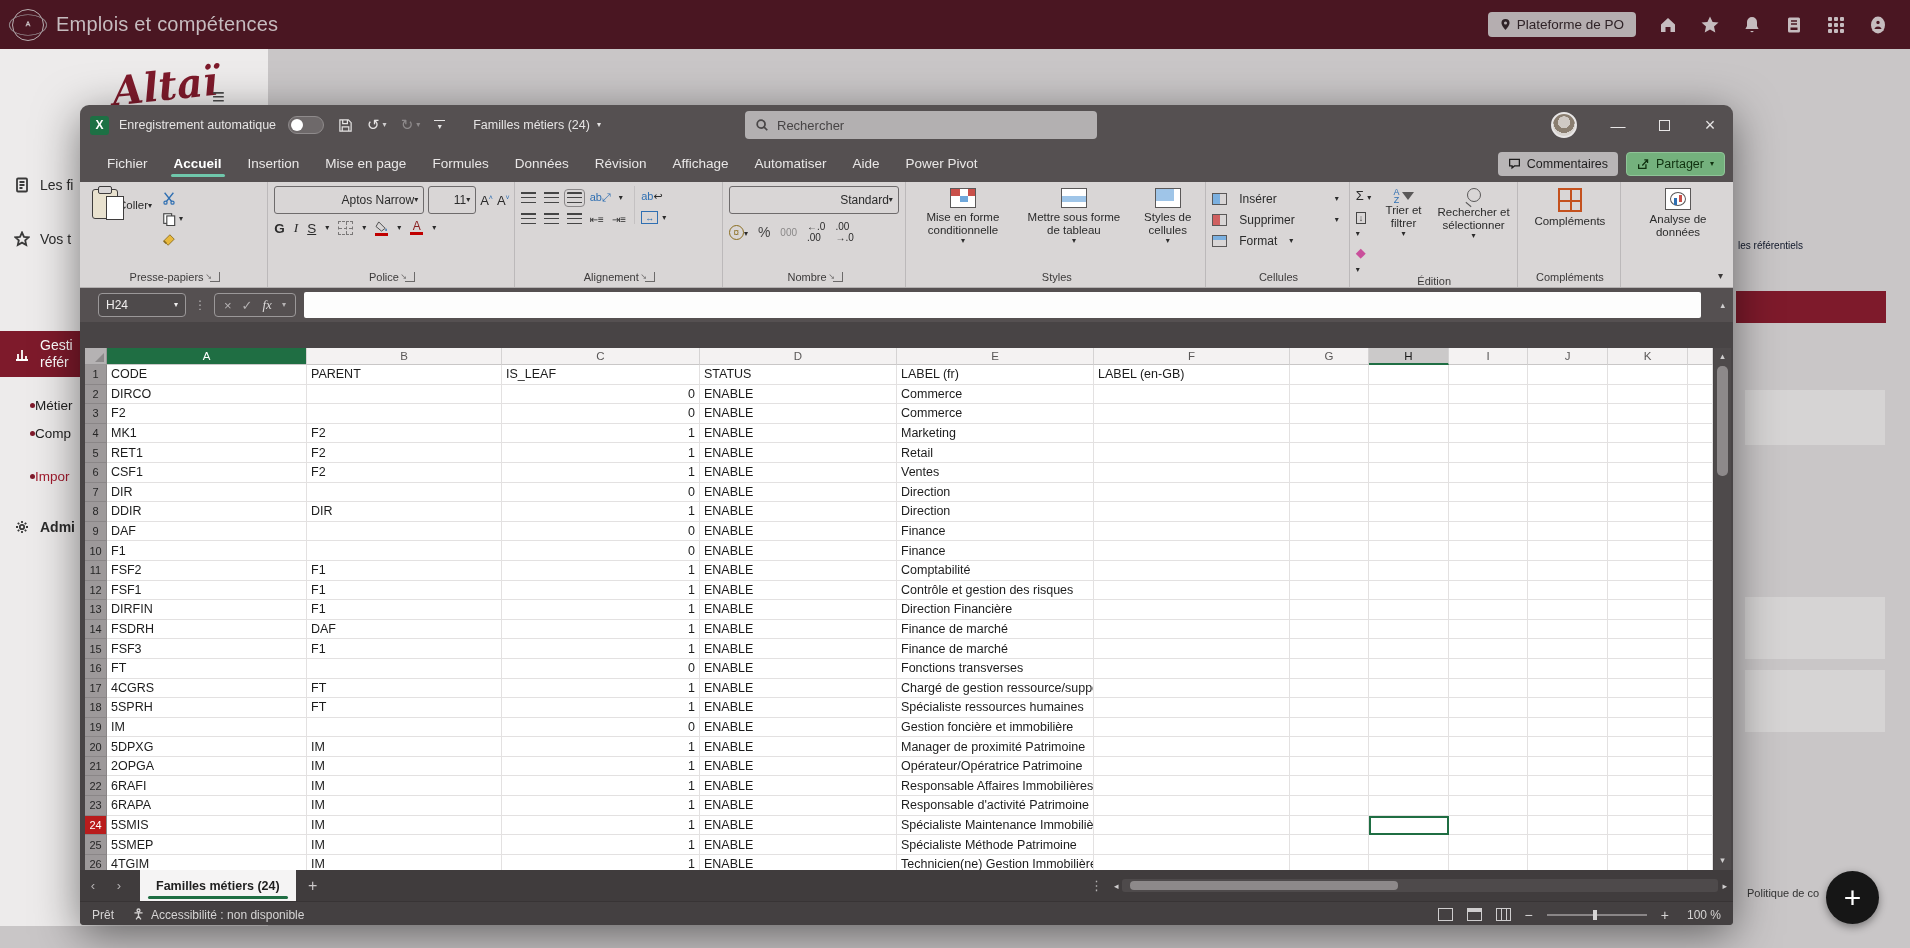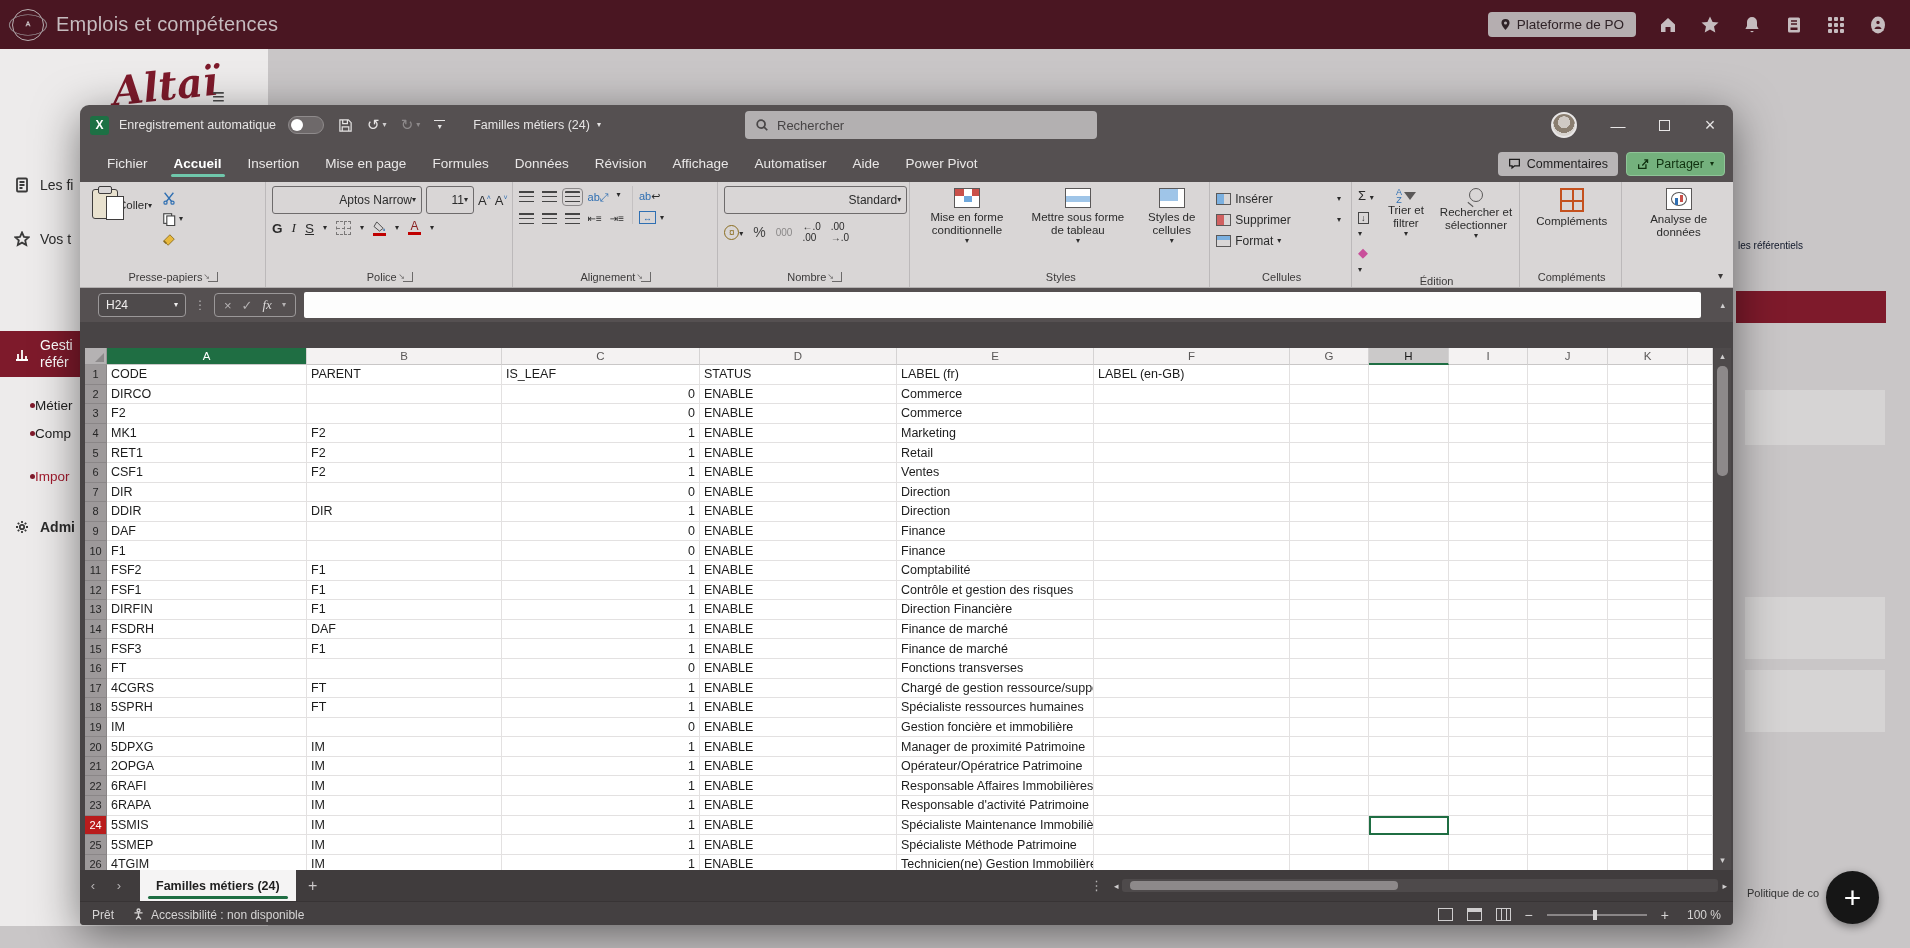--- a/index.html
+++ b/index.html
@@ -85,34 +85,34 @@
   .fmtrow .b{font-weight:700}.fmtrow .i{font-style:italic;font-family:"Liberation Serif",serif}.fmtrow .u{text-decoration:underline}
   .swatch{display:inline-flex;flex-direction:column;align-items:center;line-height:10px;font-size:12px}
   .swatch .bar{width:13px;height:3px;background:#c00000;margin-top:1px}
   .bord{width:15px;height:14px;border:1.2px dashed #7a7878;display:inline-block;position:relative}
   .bord:before{content:"";position:absolute;left:50%;top:0;bottom:0;border-left:1.2px dashed #7a7878}
   .bord:after{content:"";position:absolute;top:50%;left:0;right:0;border-top:1.2px dashed #7a7878}
   .asz{font-size:13px;position:relative}
   .asz sup{font-size:7px;color:#2f6fb2}
   .li{width:15px;height:12px;background:repeating-linear-gradient(to bottom,#454545 0 1.6px,transparent 1.6px 4.8px)}
   .li.sel2{outline:1.4px solid #8a8788;outline-offset:2px;border-radius:1px}
-  .alrow{display:flex;gap:8px;align-items:flex-start}
+  .alrow{display:flex;gap:8px;align-items:center}
   .alcol{display:flex;flex-direction:column;gap:9px;padding-top:5px}
   .wrapcol{display:flex;flex-direction:column;gap:8px;padding:4px 2px 0 6px;border-left:1px solid #c4c1c2;margin-left:4px}
   .mergebox{width:17px;height:13px;border:1.4px solid #2f6fb2;display:flex;align-items:center;justify-content:center;color:#2f6fb2;font-size:9px}
   .coin{width:15px;height:15px;border-radius:50%;border:1.3px solid #8a6d1f;color:#8a6d1f;font-size:10px;display:inline-flex;align-items:center;justify-content:center}
   .numrow{display:flex;gap:10px;align-items:center;margin-top:7px;font-size:12px}
   .stylebtn{display:flex;flex-direction:column;align-items:center;font-size:11.5px;line-height:13px;text-align:center;padding:2px 4px}
   .sgrid{width:26px;height:20px;border:1.3px solid #5a5858;margin-bottom:3px;background:
     linear-gradient(#c9504a 0 0) 0 0/9px 7px no-repeat,
     linear-gradient(#6fa8dc 0 0) 9px 7px/8px 6px no-repeat,
     linear-gradient(#c9504a 0 0) 17px 0/9px 7px no-repeat,#fff}
   .sgrid.t{background:linear-gradient(#9fc5e8 0 0) 0 7px/26px 6px no-repeat,#fff}
   .sgrid.c{background:linear-gradient(#9fc5e8 0 0) 0 0/18px 12px no-repeat,#fff}
-  .cellrow{display:flex;align-items:center;gap:4px;font-size:12px;height:21px;white-space:nowrap}
+  .cellrow{display:flex;align-items:center;gap:12px;font-size:12px;height:21px;white-space:nowrap}
   .cell-ic{width:15px;height:12px;border:1.2px solid #5a5858;display:inline-block;background:linear-gradient(#7bb0e0 0 0) 0 0/7px 12px no-repeat}
   .cell-ic.red{background:linear-gradient(#d06060 0 0) 0 0/7px 12px no-repeat}
   .edit-ic-col{display:flex;flex-direction:column;gap:6px;padding-top:2px;font-size:13px}
   .edit-big{display:flex;flex-direction:column;align-items:center;font-size:11.5px;line-height:13px;text-align:center;padding-top:2px}
   .funnel{width:0;height:0;border-left:6px solid transparent;border-right:6px solid transparent;border-top:8px solid #5a5858;display:inline-block}
   .mag{width:18px;height:18px;position:relative;display:inline-block}
   .mag:before{content:"";position:absolute;left:2px;top:0;width:12px;height:12px;border:1.8px solid #5a5858;border-radius:50%}
   .mag:after{content:"";position:absolute;left:0;bottom:1px;width:7px;border-top:1.8px solid #5a5858;transform:rotate(40deg)}
   .addin-ic{width:24px;height:24px;border:2px solid #c4511e;margin-bottom:3px;position:relative}
   .addin-ic:before{content:"";position:absolute;left:50%;top:0;bottom:0;border-left:2px solid #c4511e}
@@ -454,21 +454,21 @@
         </div>
       </div>
       <div class="rg-label">
           <span>Alignement</span>
           <span class="launcher"></span>
         </div>
     </div>
 
     <div class="rgroup" style="width:192px">
       <div style="flex:1">
-        <span class="sel" style="width:183px">
+        <span class="sel" style="width:170px">
             <span>Standard</span>
             <span class="dd">▾</span>
           </span>
         <div class="numrow">
           <span><span class="coin">¤</span><span class="dd">▾</span></span>
           <span style="font-size:14px;color:#454545">%</span>
           <span style="font-size:10px;color:#8a8888">000</span>
           <span style="font-size:10px">←.0<br>.00</span>
           <span style="font-size:10px">.00<br>→.0</span>
         </div>

